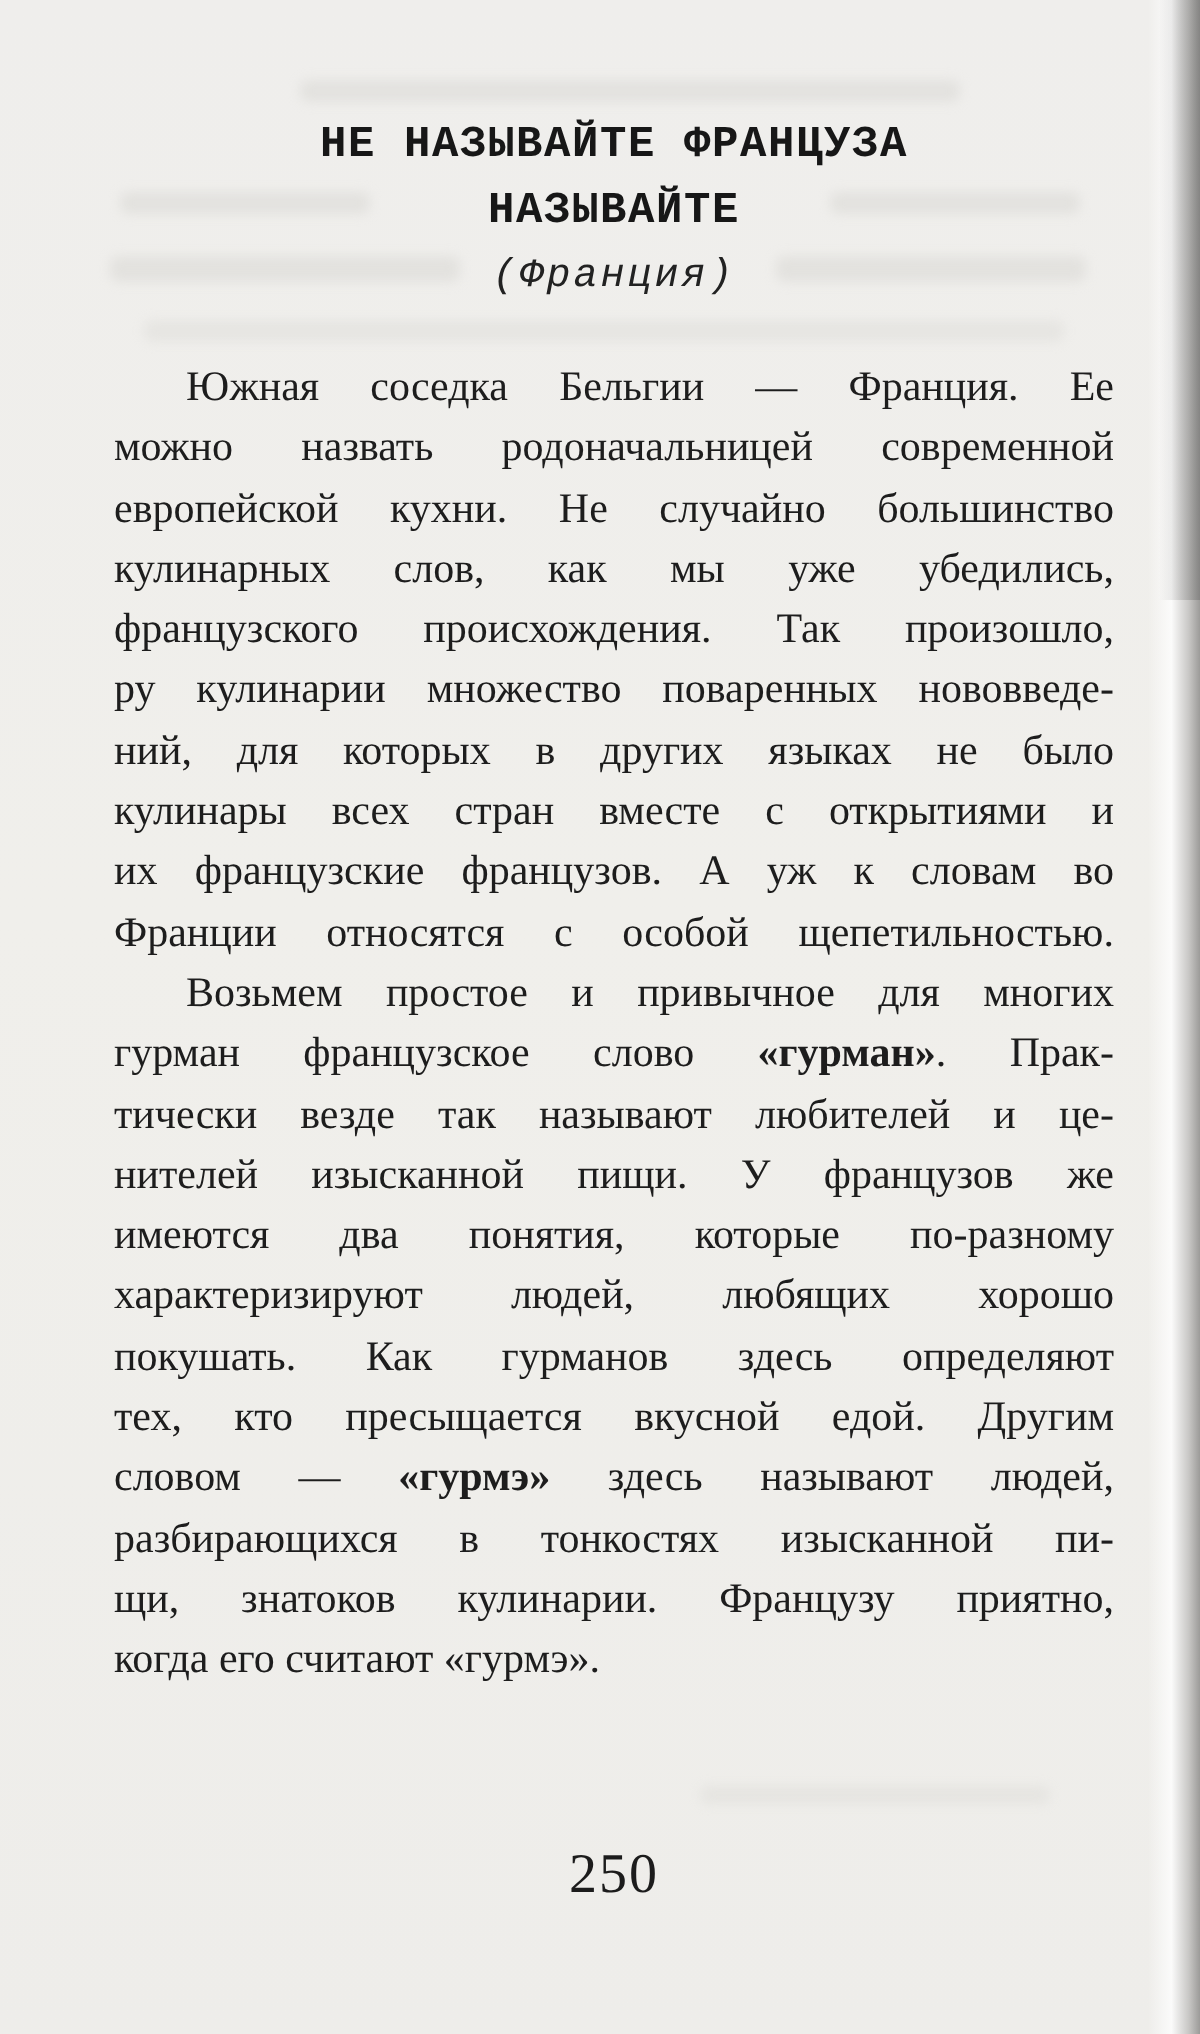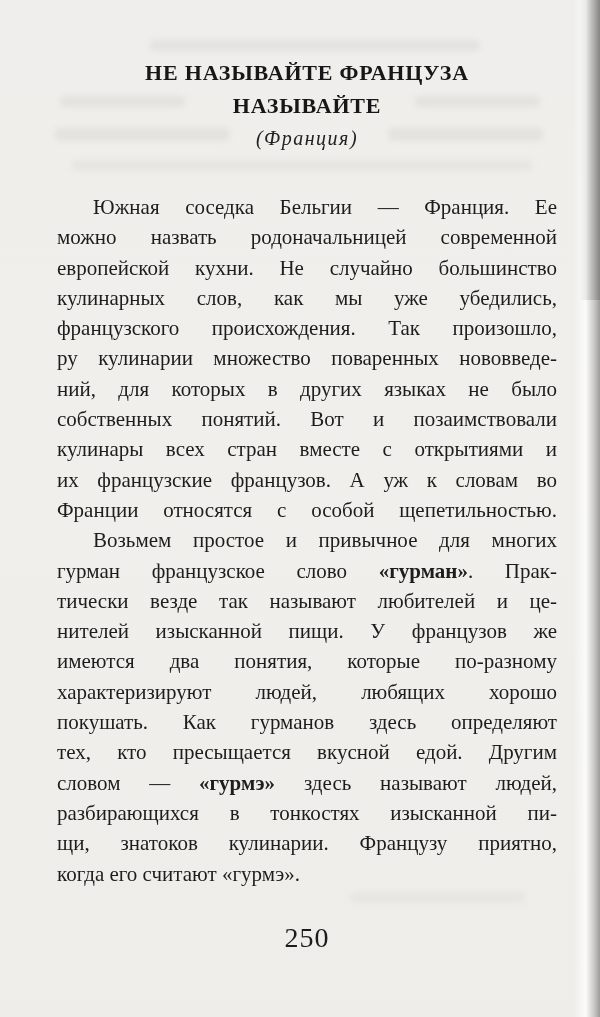--- a/index.html
+++ b/index.html
@@ -45,36 +45,37 @@
     z-index: 6;
     pointer-events: none;
   }
   .title-block {
     position: absolute;
     left: 57px; top: 56px;
     width: 500px;
     text-align: center;
     line-height: 33px;
     z-index: 2;
+    font-family: Liberation Mono, monospace;
   }
   .title-line {
     font-weight: bold;
     font-size: 22px;
     letter-spacing: 0.8px;
     color: #171717;
   }
   .subtitle {
     font-style: italic;
     font-size: 20px;
     letter-spacing: 1.5px;
     color: #222;
   }
   .body-text {
     position: absolute;
-    left: 57px; top: 192px;
+    left: 57px; top: 178px;
     width: 500px;
     font-size: 21px;
     z-index: 2;
     color: #1d1d1d;
   }
   .line {
     line-height: 30.3px;
     height: 30.3px;
     text-align: justify;
     text-align-last: justify;
@@ -115,21 +116,20 @@
   </div>
 
   <div class="body-text">
       <div class="line indent"><span>Южная соседка Бельгии — Франция. Ее</span></div>
       <div class="line"><span>можно назвать родоначальницей современной</span></div>
       <div class="line"><span>европейской кухни. Не случайно большинство</span></div>
       <div class="line"><span>кулинарных слов, как мы уже убедились,</span></div>
       <div class="line"><span>французского происхождения. Так произошло,</span></div>
       <div class="line"><span>ру кулинарии множество поваренных нововведе-</span></div>
       <div class="line"><span>ний, для которых в других языках не было</span></div>
-      <div class="line"><span>собственных понятий. Вот и позаимствовали</span></div>
       <div class="line"><span>кулинары всех стран вместе с открытиями и</span></div>
       <div class="line"><span>их французские французов. А уж к словам во</span></div>
       <div class="line"><span>Франции относятся с особой щепетильностью.</span></div>
       <div class="line indent"><span>Возьмем простое и привычное для многих</span></div>
       <div class="line"><span>гурман французское слово </span><span class="bold">«гурман»</span><span>. Прак-</span></div>
       <div class="line"><span>тически везде так называют любителей и це-</span></div>
       <div class="line"><span>нителей изысканной пищи. У французов же</span></div>
       <div class="line"><span>имеются два понятия, которые по-разному</span></div>
       <div class="line"><span>характеризируют людей, любящих хорошо</span></div>
       <div class="line"><span>покушать. Как гурманов здесь определяют</span></div>

